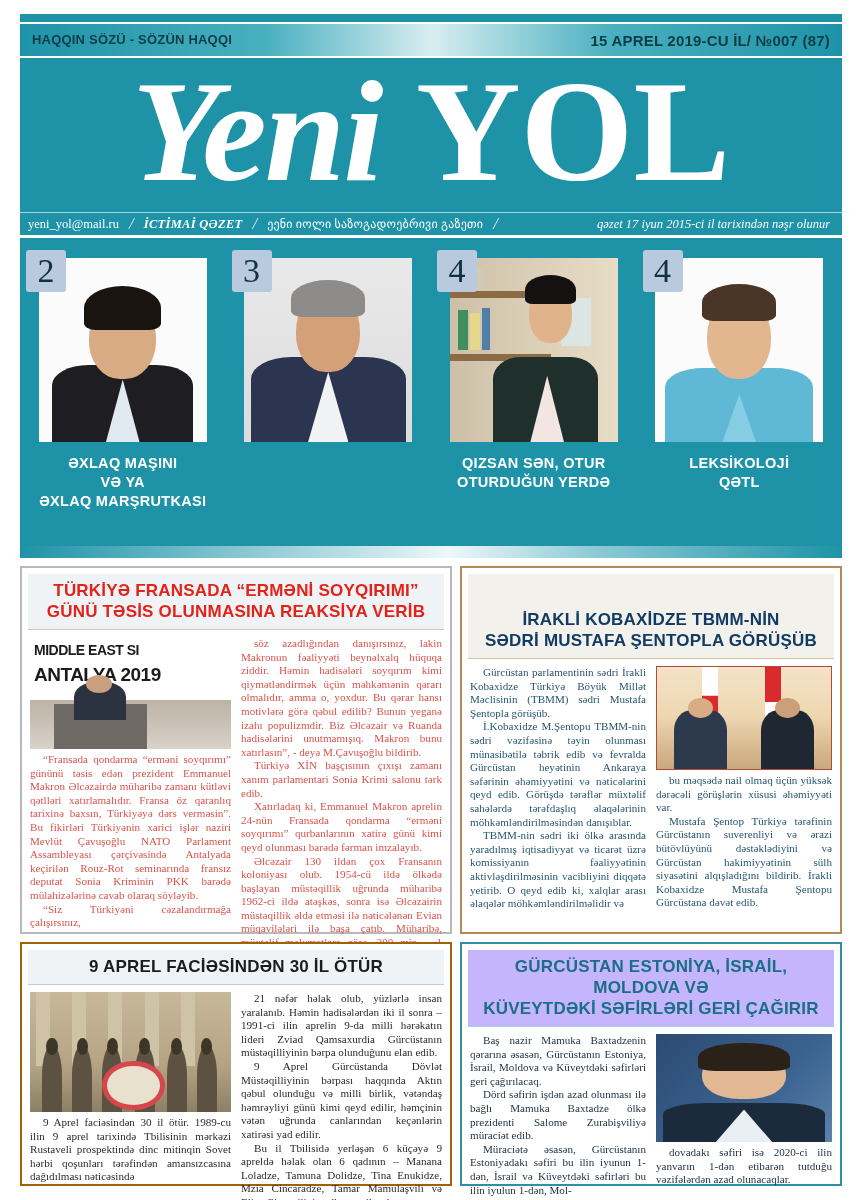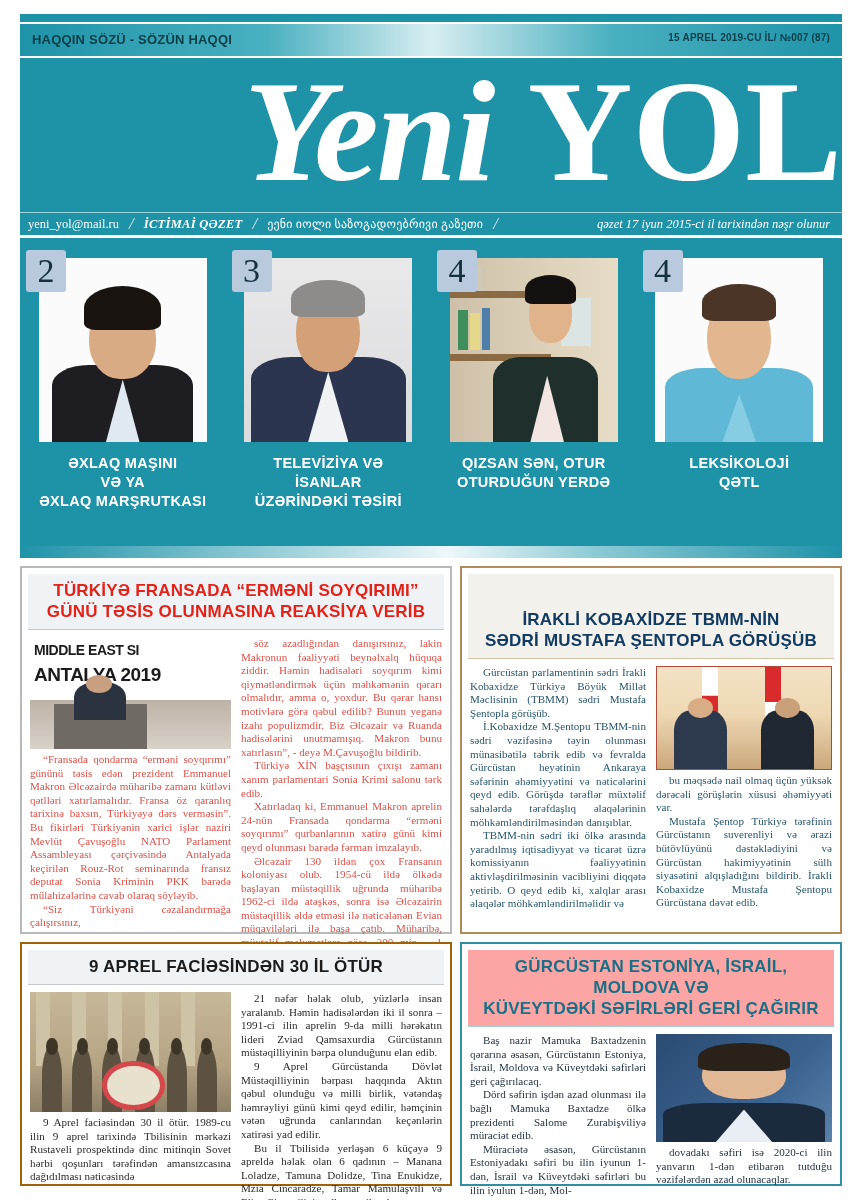--- a/index.html
+++ b/index.html
@@ -52,30 +52,30 @@
     letter-spacing: 0.2px;
     color: #0c3d47;
     white-space: nowrap;
   }
   .mast-issue {
     position: absolute;
     right: 12px;
     top: 8px;
     font-family: "Liberation Sans", sans-serif;
     font-weight: bold;
-    font-size: 10px;
+    font-size: 15px;
     letter-spacing: 0.2px;
     color: #0c3d47;
     white-space: nowrap;
   }
   .mast-title {
     position: absolute;
     left: 0; top: 40px;
     width: 822px;
-    text-align: right;
+    text-align: center;
     font-family: "Liberation Serif", serif;
     font-style: italic;
     font-weight: bold;
     font-size: 145px;
     line-height: 155px;
     color: #ffffff;
     letter-spacing: -2px;
     white-space: nowrap;
   }
   .mast-title .yol {
@@ -191,21 +191,21 @@
   .art-d { left: 440px; top: 376px; width: 382px; height: 244px; border: 2px solid #2f8fa3; }
 
   .hl-wrap {
     margin: 6px 6px 0 6px;
     padding: 6px 4px 7px 4px;
     background: #f0f3f6;
     border-bottom: 1px solid #c9c9c9;
     text-align: center;
   }
   .hl-wrap.brown { background: #f3f1ec; border-bottom: 1px solid #d5c3a8; }
-  .hl-wrap.teal  { background: #fca5a5; border-bottom: 1px solid #a8cfd8; }
+  .hl-wrap.teal  { background: #c4b5fd; border-bottom: 1px solid #a8cfd8; }
   .hl {
     font-family: "Liberation Sans", sans-serif;
     font-weight: bold;
     font-size: 17px;
     line-height: 21px;
     letter-spacing: 0.2px;
     white-space: pre-line;
   }
   .hl.red  { color: #e2231a; }
   .hl.navy { color: #123b63; margin-top: 29px; }
@@ -346,23 +346,20 @@
     </div>
 
     <div class="teaser">
       <div class="teaser-num">3</div>
       <div class="teaser-photo p-bg-grey">
         <div class="torso" style="left:4%;width:92%;height:46%;background:#2b3550;"></div>
         <div class="collar" style="left:38%;width:24%;height:38%;background:#f1f2f4;clip-path:polygon(50% 0,100% 100%,0 100%);"></div>
         <div class="face" style="left:31%;top:18%;width:38%;height:44%;background:#d3a078;"></div>
         <div class="hairT" style="left:28%;top:12%;width:44%;height:20%;background:#8e8c8a;"></div>
       </div>
-      <div class="teaser-cap">TELEVİZİYA VƏ
-İSANLAR
-ÜZƏRİNDƏKİ TƏSİRİ</div>
     </div>
 
     <div class="teaser">
       <div class="teaser-num">4</div>
       <div class="teaser-photo p-bg-lib">
         <div class="shelf" style="left:0;top:18%;width:60%;height:4%;"></div>
         <div class="shelf" style="left:0;top:52%;width:60%;height:4%;"></div>
         <div class="book" style="left:4%;top:4%;width:5%;height:14%;background:#d8d3c2;"></div>
         <div class="book" style="left:10%;top:3%;width:5%;height:15%;background:#b8b2a0;"></div>
         <div class="book" style="left:16%;top:5%;width:4%;height:13%;background:#cfc9b6;"></div>

